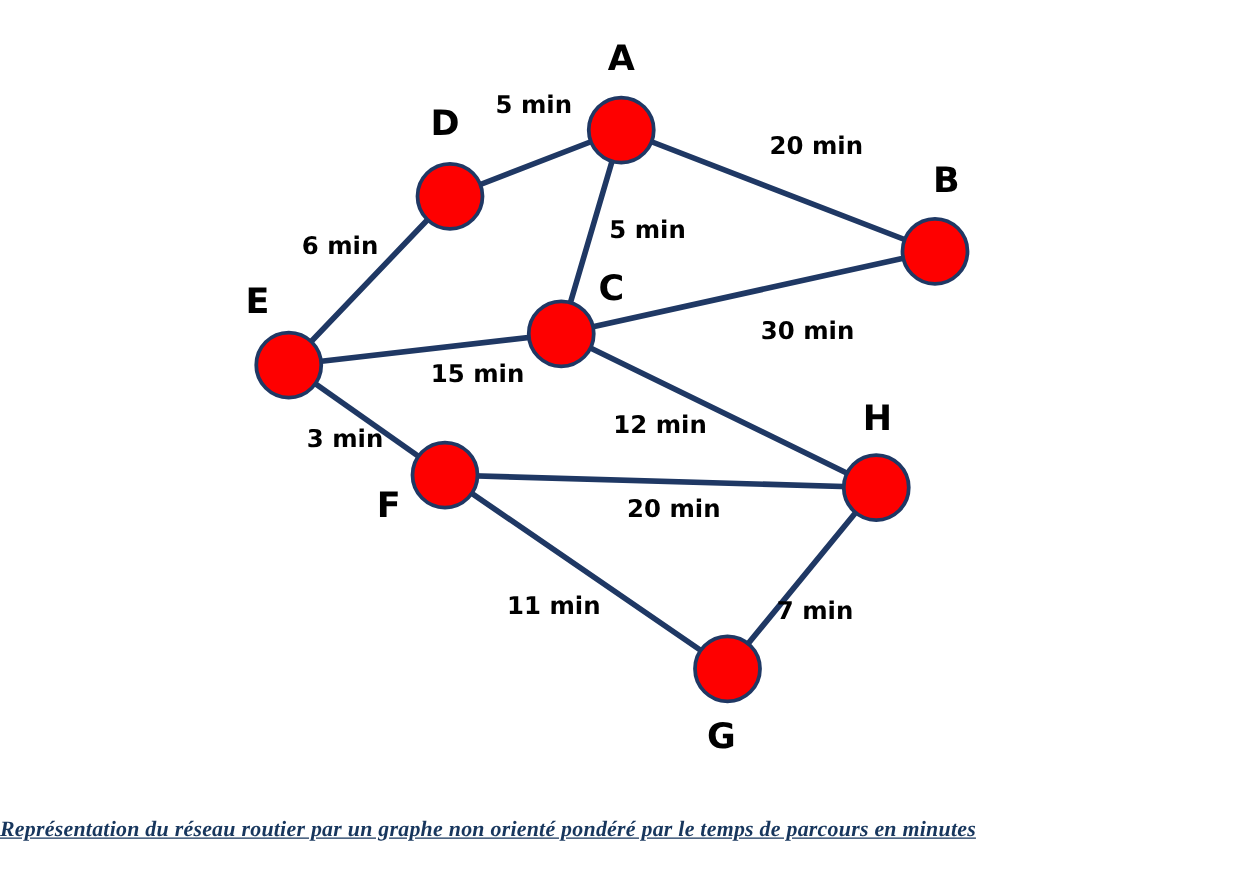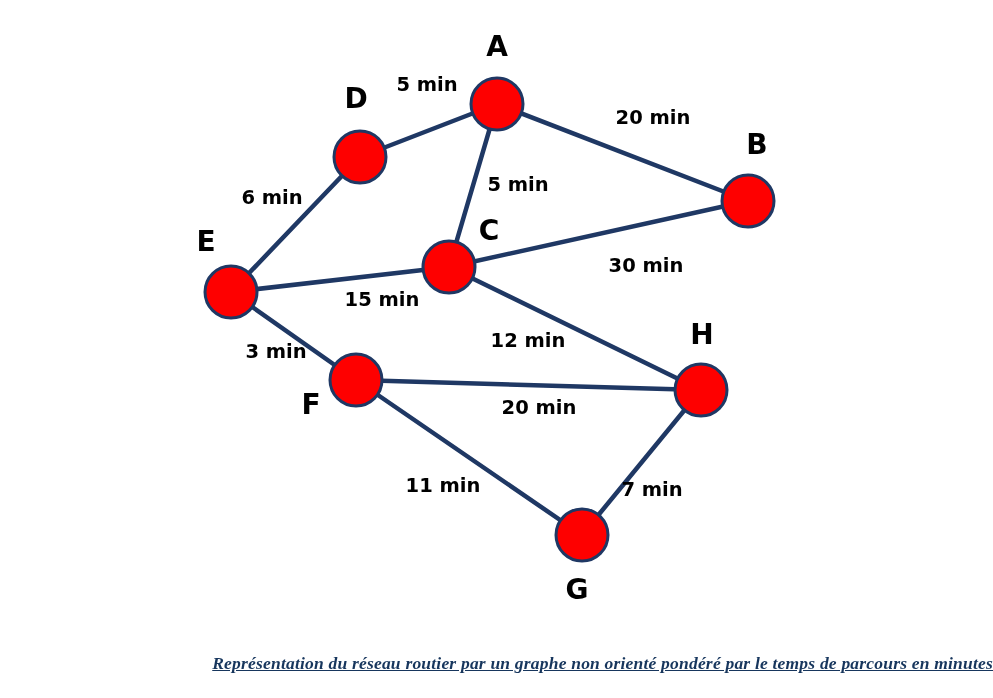--- a/index.html
+++ b/index.html
@@ -25,21 +25,21 @@
   }
   .edge-label, .node-label {
     font-family: "DejaVu Sans", sans-serif;
     font-weight: bold;
   }
   .caption {
     position: absolute;
     left: 0;
     right: 0;
     top: 653px;
-    text-align: right;
+    text-align: left;
     font-family: "Liberation Serif", serif;
     font-weight: bold;
     font-style: italic;
     text-decoration: underline;
     font-size: 17.5px;
     letter-spacing: 0.2px;
   }
 </style>
 </head>
 <body>

